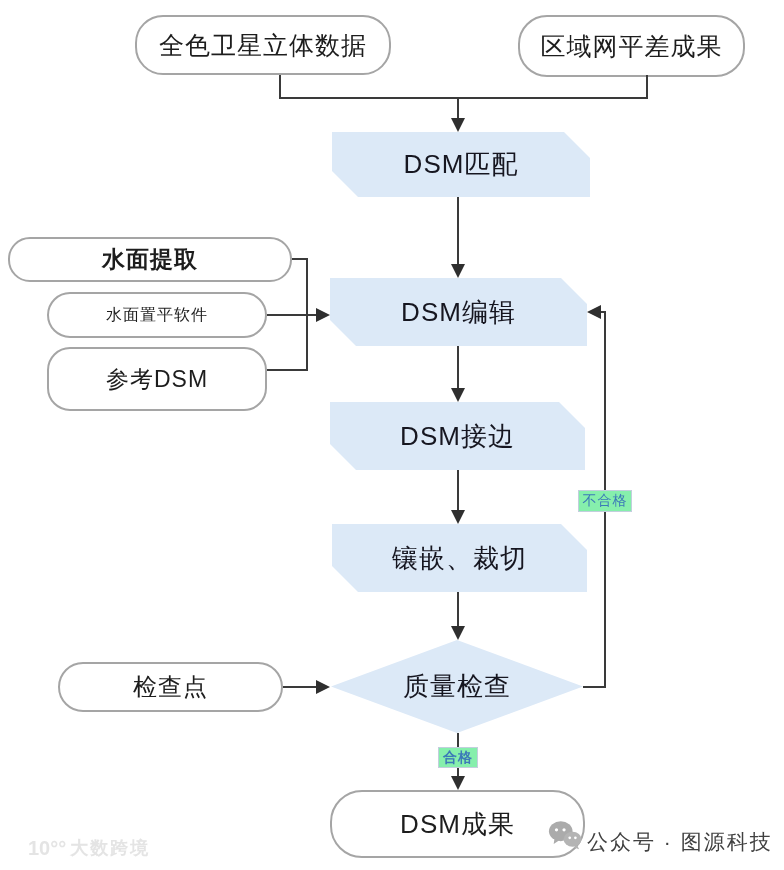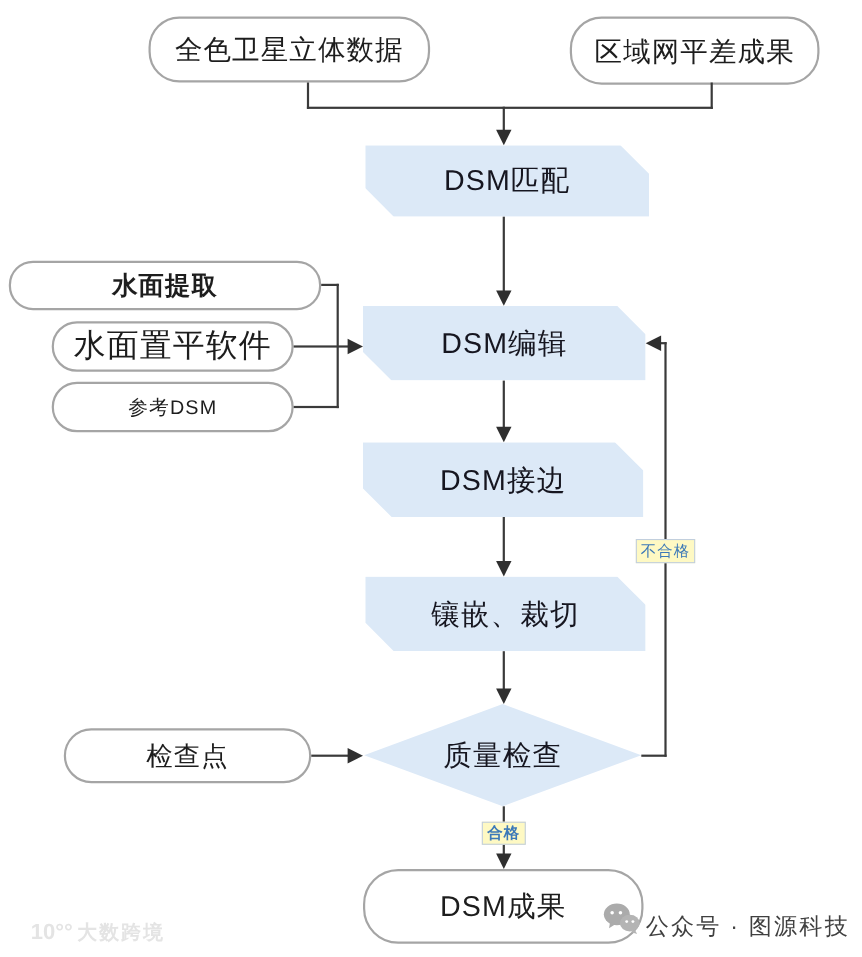--- a/index.html
+++ b/index.html
@@ -26,21 +26,21 @@
     clip-path:polygon(50% 0,100% 50%,50% 100%,0 50%);
     display:flex;align-items:center;justify-content:center;
     color:#161620;font-size:26px;font-weight:500;letter-spacing:1px;
   }
   .line{position:absolute;background:#3a3a3a;}
   .arrow{position:absolute;width:0;height:0;}
   .arrow.down{border-left:7px solid transparent;border-right:7px solid transparent;border-top:14px solid #2f2f2f;}
   .arrow.right{border-top:7px solid transparent;border-bottom:7px solid transparent;border-left:14px solid #2f2f2f;}
   .arrow.left{border-top:7px solid transparent;border-bottom:7px solid transparent;border-right:14px solid #2f2f2f;}
   .edge-label{
-    position:absolute;background:#fef9c3;border:1px solid #c2cfdd;
+    position:absolute;background:#86efac;border:1px solid #c2cfdd;
     color:#3c79b8;font-size:14px;display:flex;align-items:center;justify-content:center;
     box-sizing:border-box;letter-spacing:1px;
   }
   .watermark{
     position:absolute;left:8px;top:836px;display:flex;align-items:center;gap:4px;
     color:#e4e4e4;font-size:18px;font-weight:bold;letter-spacing:2px;user-select:none;
   }
   .watermark .wm-logo{font-size:20px;font-weight:bold;letter-spacing:0;margin-left:20px;}
   .footer-credit{
     position:absolute;left:587px;top:828px;color:#404040;font-size:21px;letter-spacing:2px;
@@ -61,22 +61,22 @@
   <div class="line" style="left:279px;top:97px;width:369px;height:2px;"></div>
   <div class="line" style="left:457px;top:97px;width:2px;height:23px;"></div>
   <div class="arrow down" style="left:451px;top:118px;"></div>
 
   <div class="process" style="left:332px;top:132px;width:258px;height:65px;">DSM匹配</div>
 
   <div class="line" style="left:457px;top:197px;width:2px;height:68px;"></div>
   <div class="arrow down" style="left:451px;top:264px;"></div>
 
   <div class="terminal" style="left:8px;top:237px;width:284px;height:45px;border-radius:22px;font-size:23px;font-weight:bold;">水面提取</div>
-  <div class="terminal" style="left:47px;top:292px;width:220px;height:46px;border-radius:23px;font-size:29px;">水面置平软件</div>
-  <div class="terminal" style="left:47px;top:347px;width:220px;height:46px;border-radius:23px;font-size:18px;">参考DSM</div>
+  <div class="terminal" style="left:47px;top:292px;width:220px;height:46px;border-radius:23px;font-size:16px;">水面置平软件</div>
+  <div class="terminal" style="left:47px;top:347px;width:220px;height:64px;border-radius:23px;font-size:23px;">参考DSM</div>
 
   <div class="line" style="left:292px;top:258px;width:16px;height:2px;"></div>
   <div class="line" style="left:267px;top:369px;width:41px;height:2px;"></div>
   <div class="line" style="left:306px;top:258px;width:2px;height:113px;"></div>
   <div class="line" style="left:267px;top:314px;width:51px;height:2px;"></div>
   <div class="arrow right" style="left:316px;top:308px;"></div>
 
   <div class="process" style="left:330px;top:278px;width:257px;height:68px;">DSM编辑</div>
 
   <div class="line" style="left:457px;top:346px;width:2px;height:44px;"></div>

